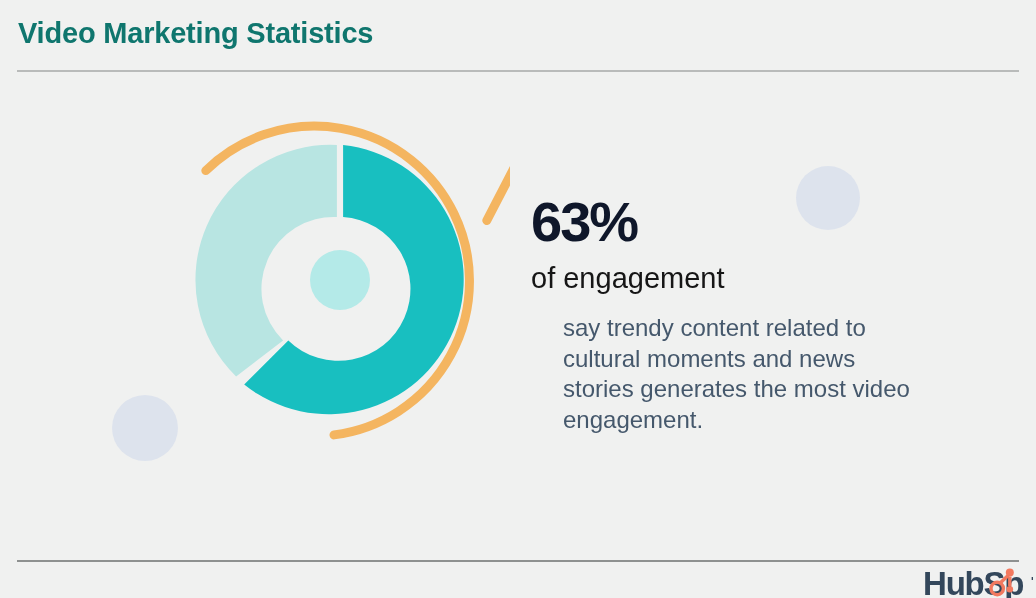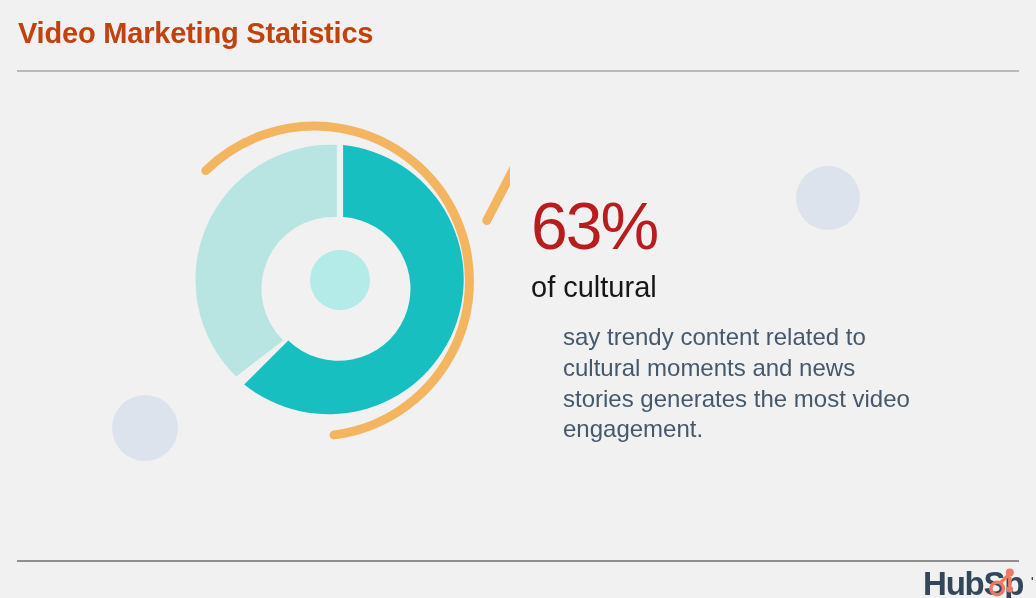--- a/index.html
+++ b/index.html
@@ -22,21 +22,21 @@
     background: #f0f1f0;
   }
 
   
   #page-title {
     position: absolute;
     left: 18px;
     top: 17px;
     font-size: 29px;
     font-weight: bold;
-    color: #c2410c;
+    color: #0f766e;
     letter-spacing: -0.2px;
     white-space: nowrap;
   }
   #header-divider {
     position: absolute;
     left: 17px;
     top: 70px;
     width: 1002px;
     height: 2px;
     background: #b9bbba;
@@ -88,23 +88,23 @@
   #donut-chart svg { display: block; }
 
   
   #callout {
     position: absolute;
     left: 531px;
     top: 196px;
     width: 420px;
   }
   #stat-value {
-    font-size: 66px;
-    font-weight: normal;
-    color: #b91c1c;
+    font-size: 56px;
+    font-weight: bold;
+    color: #0f172a;
     line-height: 0.92;
     letter-spacing: -2px;
   }
   #stat-subject {
     margin-top: 14px;
     font-size: 29px;
     color: #161616;
     line-height: 1.15;
   }
   #stat-description {
@@ -165,21 +165,21 @@
                L 176.9 109.0
                A 72 72 0 0 0 123.1 232.4
                Z" fill="#b8e5e2"></path>
 
       <circle cx="180" cy="172" r="30" fill="#b4eae8"></circle>
     </svg>
   </div>
 
   <div id="callout">
     <div id="stat-value">63%</div>
-    <div id="stat-subject">of cultural</div>
+    <div id="stat-subject">of engagement</div>
     <div id="stat-description">say trendy content related to cultural moments and news stories generates the most video engagement.</div>
   </div>
 
   <div id="footer-divider"></div>
   <div id="brand-logo">
     <div class="wordmark">HubSp t</div>
     <svg class="sprocket" viewBox="0 0 30 30">
       <circle cx="8.2" cy="21.5" r="6.2" fill="none" stroke="#f2795f" stroke-width="3.4"></circle>
       <line x1="10.6" x2="19.4" y1="16.6" y2="8.2" stroke="#f2795f" stroke-width="3.4"></line>
       <line x1="20.8" x2="20.8" y1="9.6" y2="19.0" stroke="#f2795f" stroke-width="3.4"></line>

